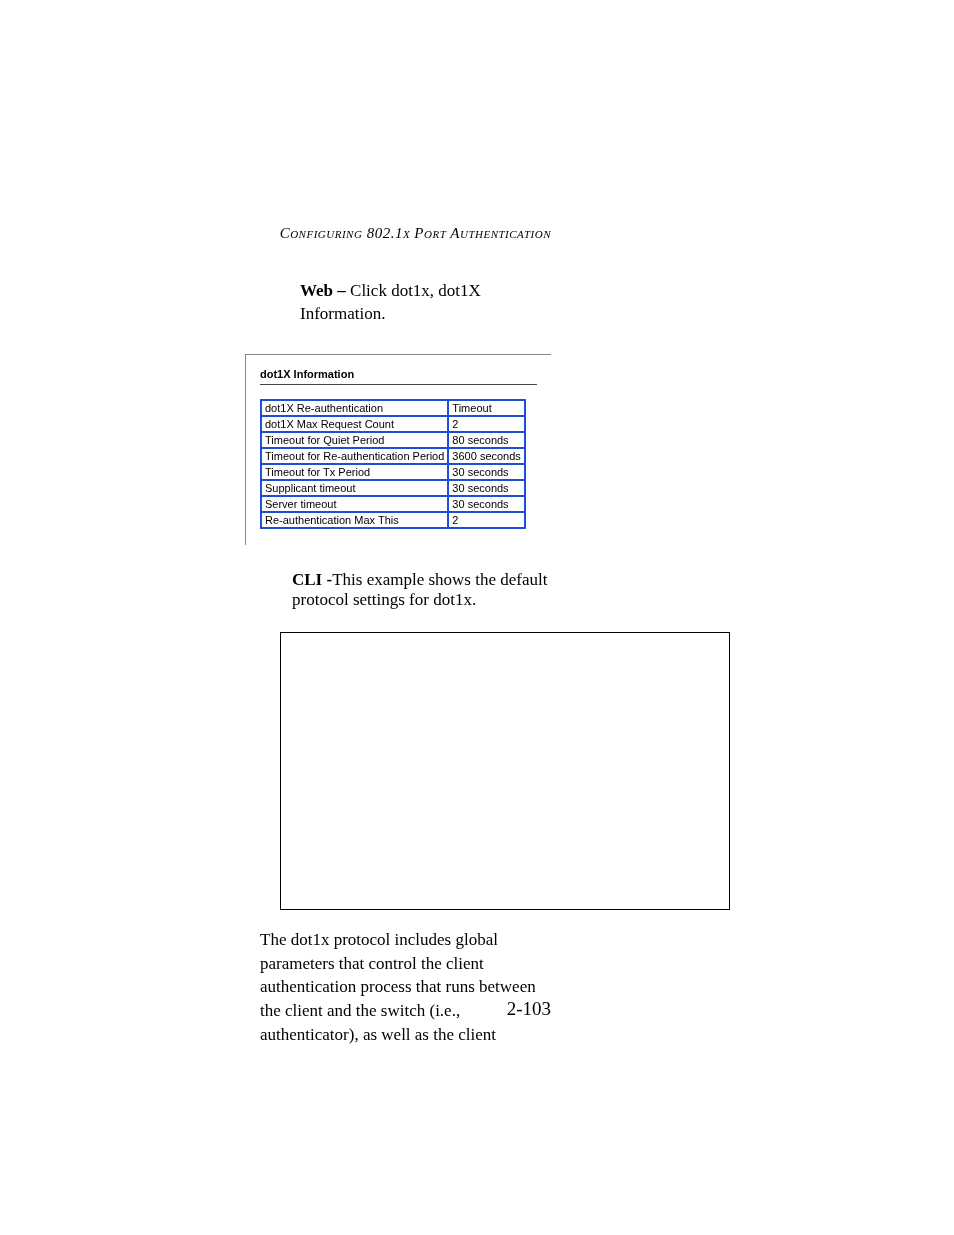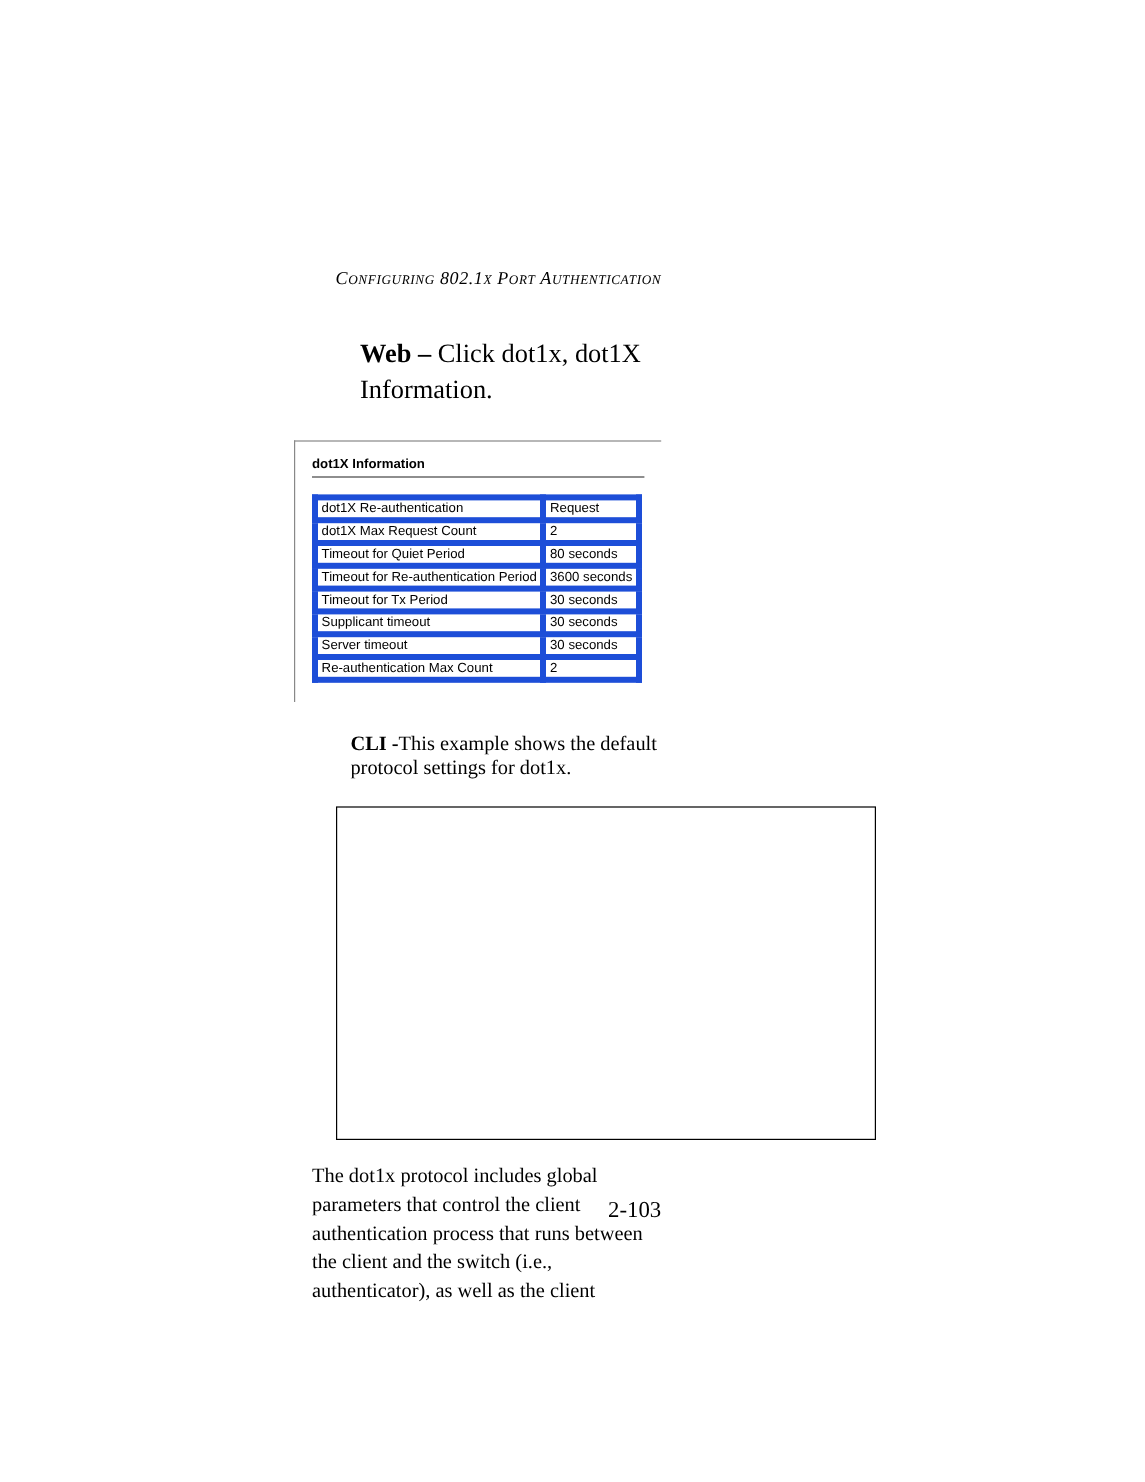--- a/index.html
+++ b/index.html
@@ -21,21 +21,21 @@
     top: 225px;
     right: 225px;
     font-variant: small-caps;
     font-style: italic;
     font-size: 15px;
     letter-spacing: 0.5px;
   }
   .body-block {
     margin-top: 55px;
     margin-left: 55px;
-    font-size: 22px;
+    font-size: 17px;
     line-height: 1.35;
   }
   .lead-bold {
     font-family: Georgia, "Times New Roman", serif;
     font-weight: bold;
   }
   .panel {
     margin-top: 28px;
     border: 1px solid #888;
     border-right: none;
@@ -53,21 +53,21 @@
     border: none;
     border-top: 1px solid #444;
     margin: 0 0 14px 0;
   }
   .info-table {
     border-collapse: collapse;
     font-family: Arial, Helvetica, sans-serif;
     font-size: 11px;
   }
   .info-table td {
-    border: 5px solid #1d4ed8;
+    border: 2px solid #1d4ed8;
     padding: 1px 3px;
     white-space: nowrap;
   }
   .cli-note {
     margin-top: 25px;
     margin-left: 47px;
     font-size: 17px;
   }
   .cli-box {
     margin-top: 22px;
@@ -106,21 +106,21 @@
     <span class="lead-bold">Web –</span><span> Click dot1x, dot1X Information.</span>
   </div>
 
   <div class="panel">
     <div class="panel-title">dot1X Information</div>
     <hr>
     <table class="info-table">
       <tbody>
         <tr>
           <td>dot1X Re-authentication</td>
-          <td>Request</td>
+          <td>Timeout</td>
         </tr>
         <tr>
           <td>dot1X Max Request Count</td>
           <td>2</td>
         </tr>
         <tr>
           <td>Timeout for Quiet Period</td>
           <td>80 seconds</td>
         </tr>
         <tr>
@@ -133,21 +133,21 @@
         </tr>
         <tr>
           <td>Supplicant timeout</td>
           <td>30 seconds</td>
         </tr>
         <tr>
           <td>Server timeout</td>
           <td>30 seconds</td>
         </tr>
         <tr>
-          <td>Re-authentication Max Count</td>
+          <td>Re-authentication Max This</td>
           <td>2</td>
         </tr>
       </tbody>
     </table>
   </div>
 
   <div class="cli-note">
     <span class="lead-bold">CLI -</span><span>This example shows the default protocol settings for dot1x.</span>
   </div>
 

